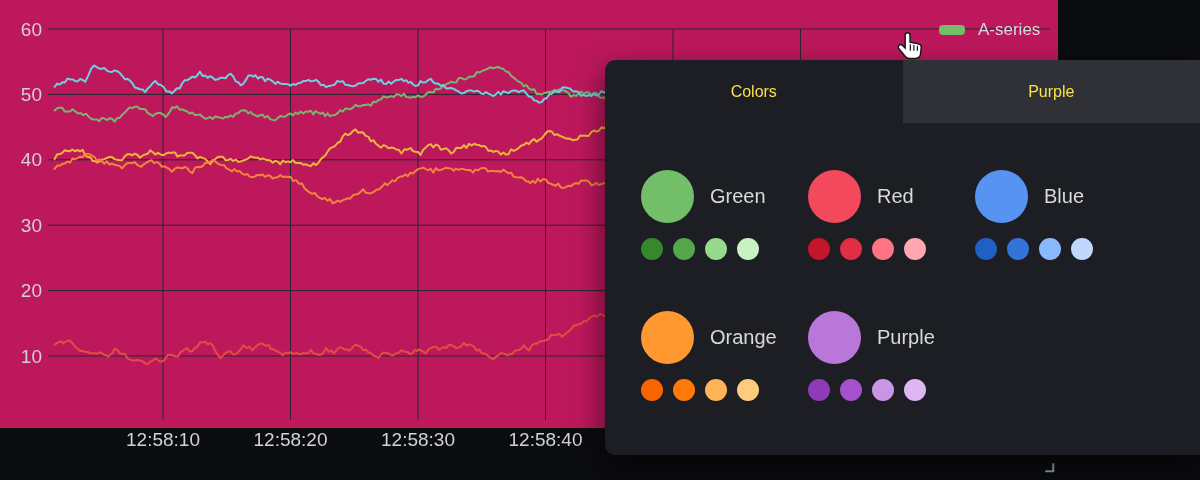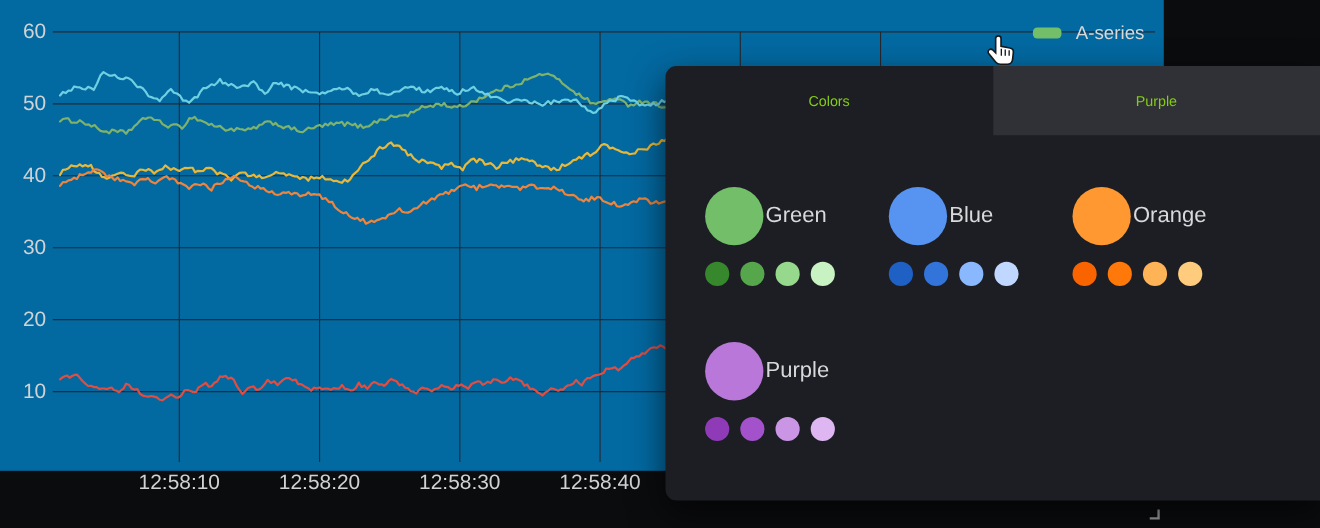--- a/index.html
+++ b/index.html
@@ -1,37 +1,37 @@
 <!DOCTYPE html>
 <html><head>
 <meta charset="utf-8">
 <style>
   html,body{margin:0;padding:0;background:#0b0c0e;}
   .stage{position:relative;width:1200px;height:480px;background:#0b0c0e;overflow:hidden;
          font-family:"Liberation Sans",sans-serif;-webkit-font-smoothing:antialiased;}
-  .panel{position:absolute;left:0;top:0;width:1058px;height:428px;background:#0369a1;}
+  .panel{position:absolute;left:0;top:0;width:1058px;height:428px;background:#be185d;}
   svg.chart{position:absolute;left:0;top:0;display:block;}
   .gridline{stroke:#26282e;stroke-width:1;}
   .tick-label{fill:#d0d2d4;font-family:"Liberation Sans",sans-serif;font-size:19px;}
   .series-line{fill:none;stroke-width:2;stroke-linejoin:round;stroke-linecap:round;}
 
   .legend{position:absolute;left:891px;top:20px;display:flex;align-items:center;gap:13px;z-index:3;cursor:pointer;padding-left:48px;}
   .legend-marker{width:26px;height:10px;border-radius:4px;}
   .legend-label{font-size:17px;color:#d8d9da;}
 
   .cursor-hand{position:absolute;left:897px;top:31px;z-index:30;pointer-events:none;}
 
   .popup{position:absolute;left:605px;top:60px;width:595px;height:395px;background:#1c1e24;
          border-radius:10px 0 0 10px;z-index:10;overflow:hidden;
          box-shadow:0 12px 32px rgba(0,0,0,.6);}
   .tabs{display:flex;height:63px;}
-  .tab{flex:1;display:flex;align-items:center;justify-content:center;font-size:13px;color:#84cc16;cursor:pointer;}
+  .tab{flex:1;display:flex;align-items:center;justify-content:center;font-size:16px;color:#fde047;cursor:pointer;}
   .tab.inactive{background:#2f3136;}
   .palette{position:absolute;left:36px;top:109px;display:grid;grid-template-columns:repeat(3,167px);row-gap:50px;}
-  .swatch-main{display:flex;align-items:center;gap:2px;height:54px;}
+  .swatch-main{display:flex;align-items:center;gap:16px;height:54px;}
   .big-circle{width:53px;height:53px;border-radius:50%;flex:0 0 auto;cursor:pointer;}
   .swatch-label{font-size:20px;color:#d8d9da;}
   .swatch-variants{display:flex;gap:10px;margin-top:15px;}
   .small-circle{width:22px;height:22px;border-radius:50%;cursor:pointer;}
 
   .resize-grip{position:absolute;left:1042px;top:460px;z-index:2;cursor:nwse-resize;}
 </style>
 </head>
 <body>
 
@@ -92,20 +92,32 @@
           </div>
           <div class="swatch-variants">
             <div class="small-circle" style="background: rgb(55, 135, 45);"></div>
             <div class="small-circle" style="background: rgb(86, 166, 75);"></div>
             <div class="small-circle" style="background: rgb(150, 217, 141);"></div>
             <div class="small-circle" style="background: rgb(200, 242, 194);"></div>
           </div>
         </div>
         <div class="swatch-cell">
           <div class="swatch-main">
+            <div class="big-circle" style="background: rgb(242, 73, 92);"></div>
+            <div class="swatch-label">Red</div>
+          </div>
+          <div class="swatch-variants">
+            <div class="small-circle" style="background: rgb(196, 22, 42);"></div>
+            <div class="small-circle" style="background: rgb(224, 47, 68);"></div>
+            <div class="small-circle" style="background: rgb(255, 115, 131);"></div>
+            <div class="small-circle" style="background: rgb(255, 166, 176);"></div>
+          </div>
+        </div>
+        <div class="swatch-cell">
+          <div class="swatch-main">
             <div class="big-circle" style="background: rgb(87, 148, 242);"></div>
             <div class="swatch-label">Blue</div>
           </div>
           <div class="swatch-variants">
             <div class="small-circle" style="background: rgb(31, 96, 196);"></div>
             <div class="small-circle" style="background: rgb(50, 116, 217);"></div>
             <div class="small-circle" style="background: rgb(138, 184, 255);"></div>
             <div class="small-circle" style="background: rgb(192, 216, 255);"></div>
           </div>
         </div>

